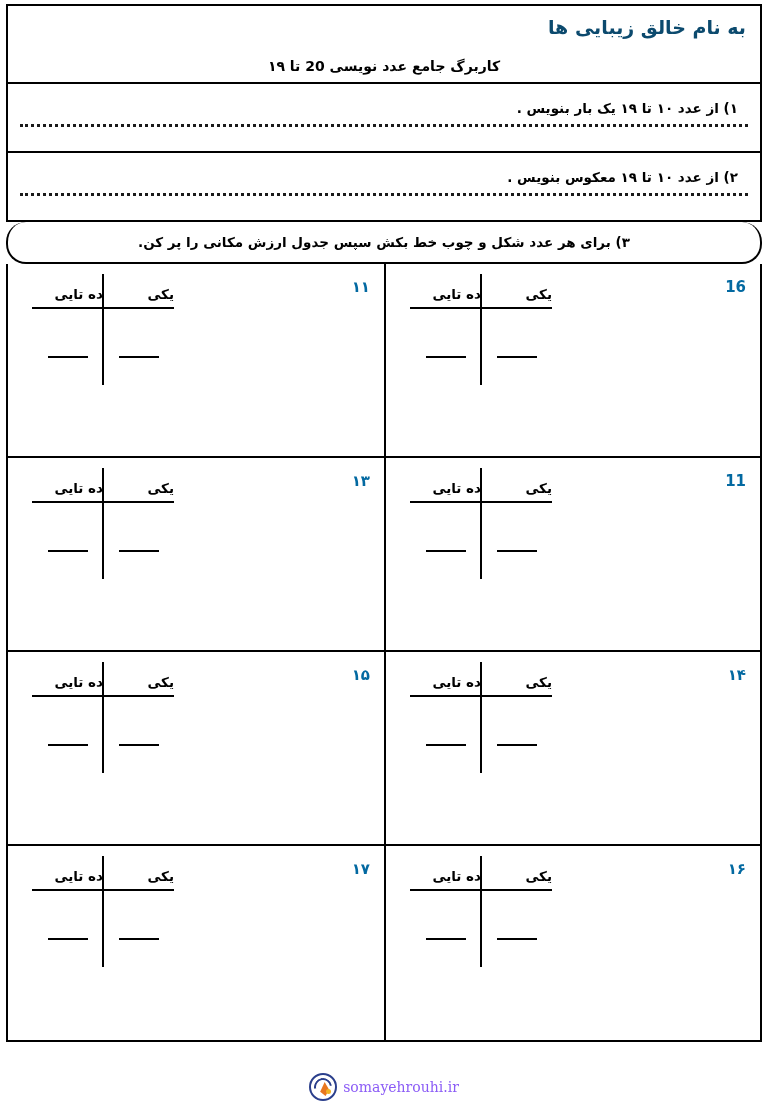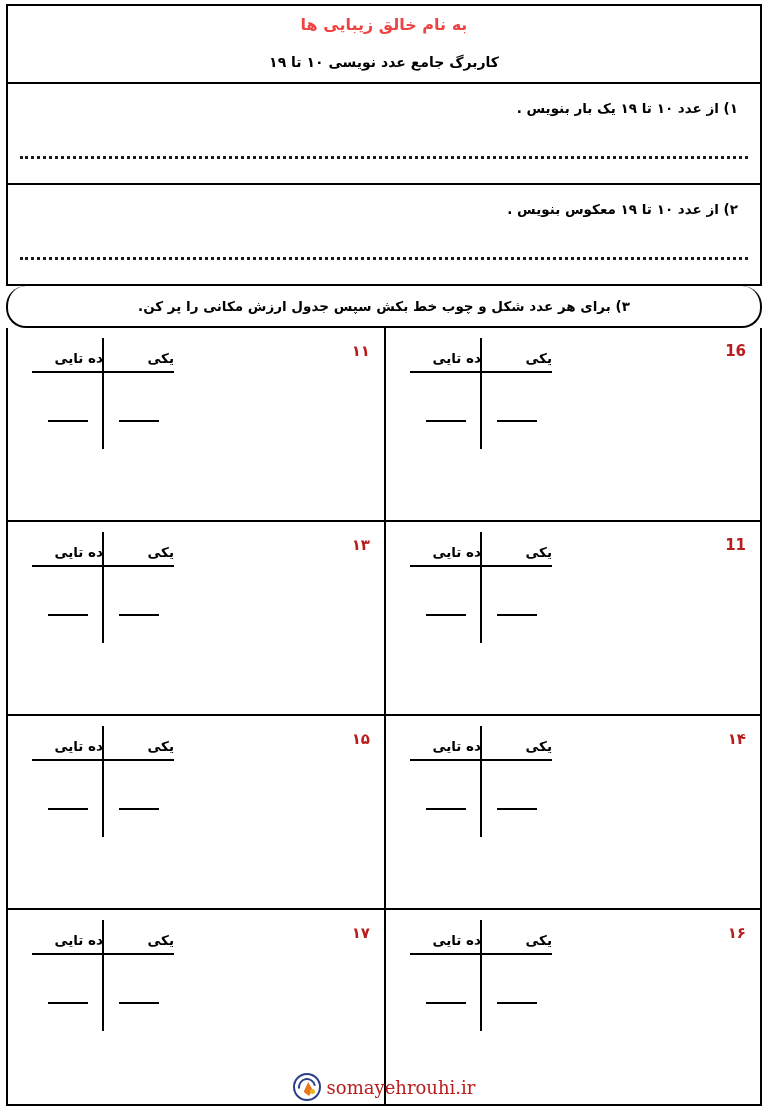--- a/index.html
+++ b/index.html
@@ -26,43 +26,42 @@
     background: #fff;
   }
   .section + .section { border-top: none; }
 
   
   .header-box {
     height: 80px;
     padding: 6px 14px 4px 14px;
   }
   .bismillah {
-    text-align: center;
-    font-size: 16px;
-    font-weight: bold;
-    color: #ef4444;
+    font-size: 19px;
+    font-weight: bold;
+    color: #0c4a6e;
     line-height: 1.6;
     letter-spacing: 0px;
   }
   .name-row {
     display: flex;
     flex-direction: row;
     align-items: baseline;
     justify-content: center;
     gap: 26px;
     margin-top: 16px;
     font-size: 14px;
     font-weight: bold;
   }
   .name-label { white-space: nowrap; }
   .worksheet-title { white-space: nowrap; }
 
   
   .q-box {
-    height: 101px;
+    height: 69px;
     padding: 14px 16px 8px 16px;
     position: relative;
   }
   .q-text {
     font-size: 13.5px;
     font-weight: bold;
     text-align: right;
     padding-right: 6px;
     line-height: 1.5;
   }
@@ -112,21 +111,21 @@
     overflow: hidden;
   }
   .cell:last-child { border-left: none; }
 
   .cell-number {
     position: absolute;
     top: 14px;
     right: 14px;
     font-size: 15px;
     font-weight: bold;
-    color: #b91c1c;
+    color: #0369a1;
     direction: rtl;
   }
 
   
   .pv-table {
     position: absolute;
     top: 10px;
     left: 24px;
     width: 142px;
     height: 125px;
@@ -226,34 +225,34 @@
   .logo-mark .dot {
     position: absolute;
     right: 4px;
     bottom: 5px;
     width: 5px;
     height: 5px;
     border-radius: 50%;
     background: #f0b323;
   }
   .footer-text {
-    font-size: 18px;
-    color: #b91c1c;
+    font-size: 14px;
+    color: #8b5cf6;
     font-family: "DejaVu Serif", "Liberation Serif", serif;
   }
 </style>
 </head>
 <body>
 
 <div class="sheet">
 
   <div class="section header-box">
     <div class="bismillah">به نام خالق زیبایی ها</div>
     <div class="name-row">
-      <span class="worksheet-title">کاربرگ جامع عدد نویسی ۱۰ تا ۱۹</span>
+      <span class="worksheet-title">کاربرگ جامع عدد نویسی 20 تا ۱۹</span>
     </div>
   </div>
 
   <div class="section q-box">
     <div class="q-text">۱)  از عدد ۱۰ تا ۱۹ یک بار بنویس .</div>
     <div class="dotted-line"></div>
   </div>
 
   <div class="section q-box">
     <div class="q-text">۲)  از عدد ۱۰ تا ۱۹ معکوس بنویس .</div>

